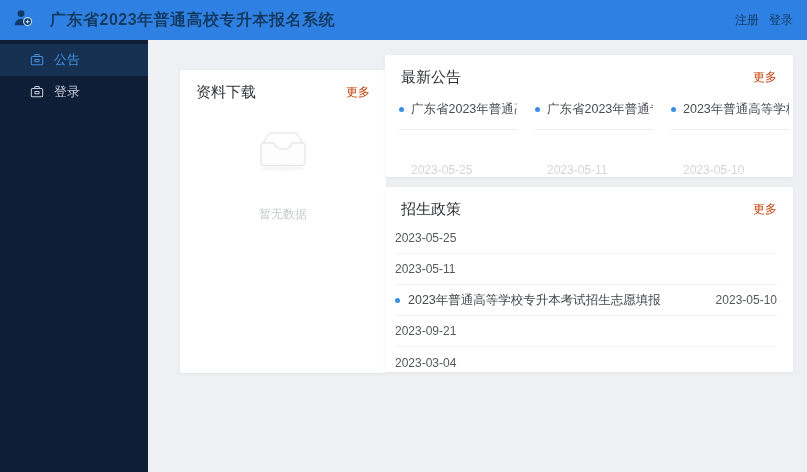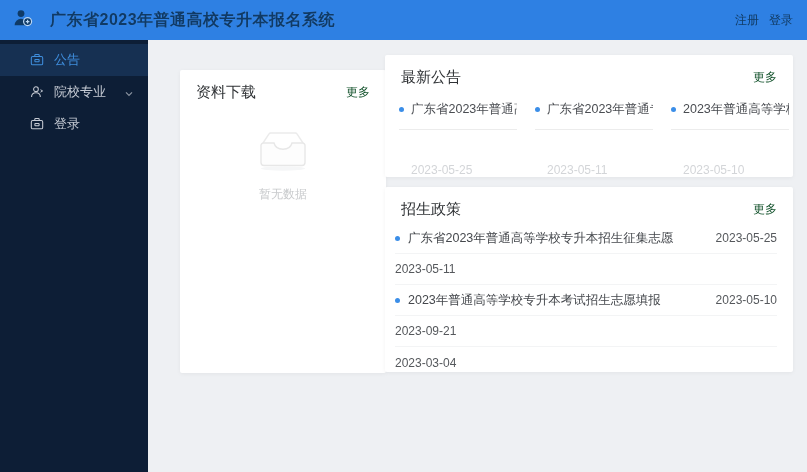--- a/index.html
+++ b/index.html
@@ -44,25 +44,25 @@
   
   .card {
     position:absolute; background:#ffffff; border-radius:2px;
     box-shadow:0 1px 4px rgba(0,0,0,.05);
   }
   .card-head {
     display:flex; align-items:center; justify-content:space-between;
     padding:13px 16px 0 16px;
   }
   .card-title { font-size:15px; color:#2f3235; }
-  .more-link { font-size:12px; color:#14532d; cursor:pointer; }
+  .more-link { font-size:12px; color:#c2410c; cursor:pointer; }
 
   
   .card-downloads { left:180px; top:70px; width:206px; height:303px; }
-  .empty-wrap { margin-top:26px; display:flex; flex-direction:column; align-items:center; }
+  .empty-wrap { margin-top:26px; display:flex; flex-direction:column; align-items:center;gap:20px; }
   .empty-text { margin-top:10px; font-size:12px; color:#c8cacc; }
 
   
   .card-announcements { left:385px; top:55px; width:408px; height:122px; }
   .ann-cols { display:flex; padding:14px 16px 0 14px; gap:18px; }
   .ann-col { width:118px; }
   .ann-title {
     display:flex; align-items:center; gap:7px;
     font-size:12.5px; color:#4a4d52; white-space:nowrap; overflow:hidden;
     padding-bottom:11px; border-bottom:1px solid #ececec; cursor:pointer;
@@ -112,35 +112,20 @@
           <rect x="1.5" y="4" width="13" height="9.5" rx="1.6" fill="none" stroke="currentColor" stroke-width="1.2"></rect>
           <path d="M5.5 4 V2.6 a0.8 0.8 0 0 1 .8 -.8 h3.4 a0.8 0.8 0 0 1 .8 .8 V4" fill="none" stroke="currentColor" stroke-width="1.2"></path>
           <rect x="5.6" y="7.4" width="4.8" height="2.6" rx="0.6" fill="none" stroke="currentColor" stroke-width="1.2"></rect>
         </svg>
       </span>
       <span>公告</span>
     </div>
     <div class="side-item">
       <span class="s-icon">
         <svg width="14" height="14" viewBox="0 0 16 16">
-          <circle cx="6.8" cy="4.8" r="2.7" fill="none" stroke="currentColor" stroke-width="1.2"></circle>
-          <path d="M1.8 13.6 c0-3.2 2.2-4.8 5-4.8 s5 1.6 5 4.8" fill="none" stroke="currentColor" stroke-width="1.2"></path>
-          <path d="M12 5.4 l2.4 1.4 -2.4 1.4" fill="none" stroke="currentColor" stroke-width="1.1"></path>
-        </svg>
-      </span>
-      <span>院校专业</span>
-      <span class="chev">
-        <svg width="10" height="10" viewBox="0 0 10 10">
-          <path d="M2 3.3 L5 6.3 L8 3.3" fill="none" stroke="#8a93a0" stroke-width="1.2"></path>
-        </svg>
-      </span>
-    </div>
-    <div class="side-item">
-      <span class="s-icon">
-        <svg width="14" height="14" viewBox="0 0 16 16">
           <rect x="1.5" y="4" width="13" height="9.5" rx="1.6" fill="none" stroke="currentColor" stroke-width="1.2"></rect>
           <path d="M5.5 4 V2.6 a0.8 0.8 0 0 1 .8 -.8 h3.4 a0.8 0.8 0 0 1 .8 .8 V4" fill="none" stroke="currentColor" stroke-width="1.2"></path>
           <rect x="5.6" y="7.4" width="4.8" height="2.6" rx="0.6" fill="none" stroke="currentColor" stroke-width="1.2"></rect>
         </svg>
       </span>
       <span>登录</span>
     </div>
   </nav>
 
   <section class="card card-downloads">
@@ -190,32 +175,28 @@
     </div>
   </section>
 
   <section class="card card-policies">
     <div class="card-head">
       <span class="card-title">招生政策</span>
       <span class="more-link">更多</span>
     </div>
     <div class="pol-list">
       <div class="pol-row">
+        <span class="pol-date">2023-05-25</span>
+      </div>
+      <div class="pol-row">
+        <span class="pol-date">2023-05-11</span>
+      </div>
+      <div class="pol-row">
         <div class="pol-left">
           <span class="dot"></span>
-          <span class="pol-title">广东省2023年普通高等学校专升本招生征集志愿</span>
-        </div>
-        <span class="pol-date">2023-05-25</span>
-      </div>
-      <div class="pol-row">
-        <span class="pol-date">2023-05-11</span>
-      </div>
-      <div class="pol-row">
-        <div class="pol-left">
-          <span class="dot"></span>
           <span class="pol-title">2023年普通高等学校专升本考试招生志愿填报</span>
         </div>
         <span class="pol-date">2023-05-10</span>
       </div>
       <div class="pol-row">
         <span class="pol-date">2023-09-21</span>
       </div>
       <div class="pol-row">
         <span class="pol-date">2023-03-04</span>
       </div>

